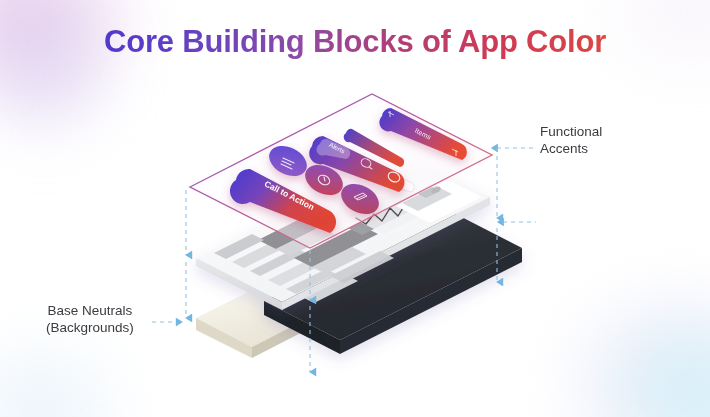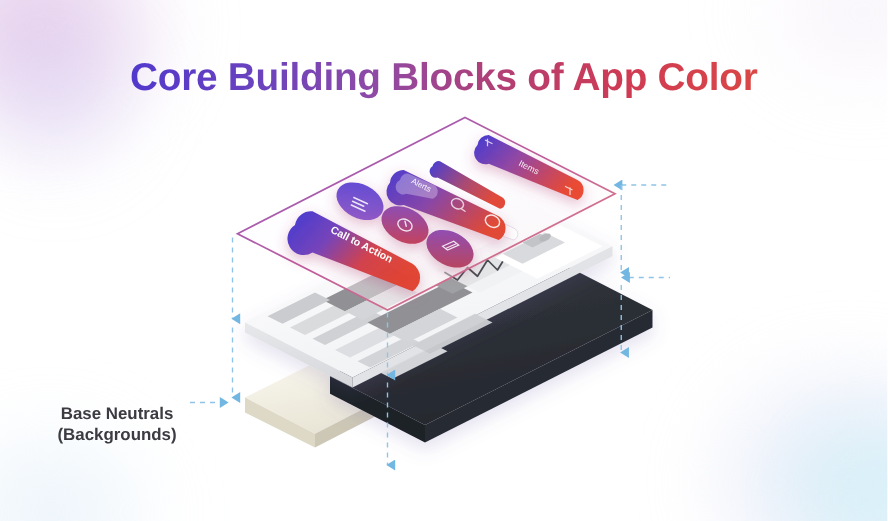--- a/index.html
+++ b/index.html
@@ -99,31 +99,31 @@
   
   .callout {
     position: absolute;
     font-size: 13.5px;
     line-height: 17px;
     color: #3b3b41;
     white-space: pre-line;
   }
   #label-functional { left: 540px; top: 123px; }
   #label-content    { left: 540px; top: 207px; }
-  #label-base       { left: 46px;  top: 302px; text-align: center; font-weight: bold; }
+  #label-base       { left: 46px;  top: 302px; text-align: center; }
 
   
   #scene {
     position: absolute;
     left: 0;
     top: 0;
     width: 710px;
     height: 417px;
   }
-  .no-sel { user-select: none; margin-top: 20px; }
+  .no-sel { user-select: none; }
 </style>
 </head>
 <body>
 
 <div id="stage">
 
   <div class="glow glow-tl"></div>
   <div class="glow glow-tl2"></div>
   <div class="glow glow-tr"></div>
   <div class="glow glow-bl"></div>
@@ -350,18 +350,20 @@
       <line x1="186" y1="262" x2="186" y2="318" marker-end="url(#arrowDown)"></line>
       <line x1="152" y1="322" x2="182" y2="322" marker-end="url(#arrowRight)"></line>
 
       <line x1="310" y1="250" x2="310" y2="300" marker-end="url(#arrowDown)"></line>
       <line x1="310" y1="306" x2="310" y2="372" marker-end="url(#arrowDown)"></line>
 
       <line x1="497" y1="228" x2="497" y2="282" marker-end="url(#arrowDown)"></line>
     </g>
   </svg>
 
+  <div class="callout no-sel" id="label-functional">Functional
+Accents</div>
 
 
   <div class="callout no-sel" id="label-base">Base Neutrals
 (Backgrounds)</div>
 
 </div>
 
 </body></html>

